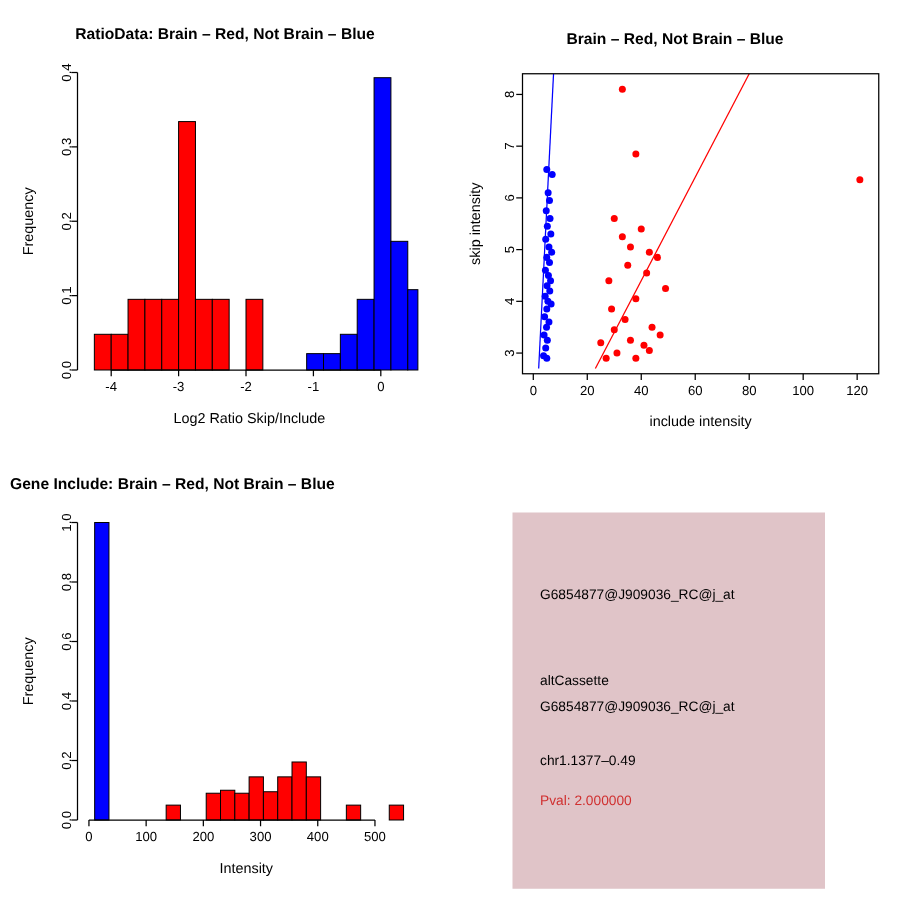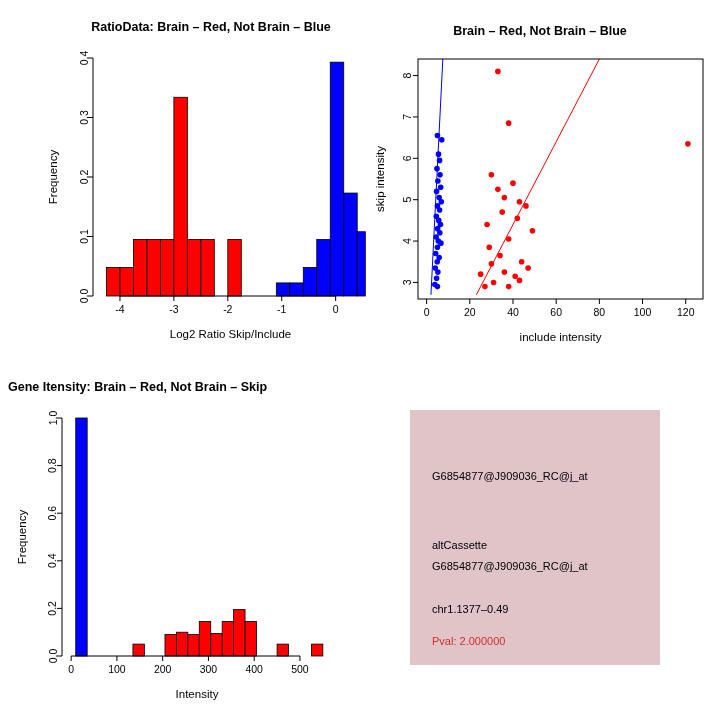--- a/index.html
+++ b/index.html
@@ -32,36 +32,36 @@
   .tick-label { font-size: 10.5px; }
   .axis-title { font-size: 11.5px; }
   .plot-box { fill: none; stroke: #000000; stroke-width: 1; }
 
   
   #info-panel {
     position: absolute;
     left: 410px;
     top: 410px;
     width: 250px;
-    height: 255px;
+    height: 301px;
     background: #e0c4c8;
   }
   .info-line {
     position: absolute;
     left: 22px;
     font-size: 11px;
     color: #000000;
     white-space: nowrap;
   }
   .info-pval { color: #d03030; }
 </style>
 </head>
 <body>
 
-<div class="panel" id="panel-hist-ratio" style="left:0px; top:0px; width:360px; height:360px;margin-left:31px;">
+<div class="panel" id="panel-hist-ratio" style="left:0px; top:0px; width:360px; height:360px;">
   <div class="panel-title" style="position:absolute; left:0; top:20px; width:360px;">RatioData: Brain – Red, Not Brain – Blue</div>
   <svg id="svg-hist-ratio" width="360" height="360">
       <rect x="75.48" y="267.44" width="13.48" height="28.56" fill="#ff0000" stroke="#000000" stroke-width="0.8"></rect>
       <rect x="88.96" y="267.44" width="13.48" height="28.56" fill="#ff0000" stroke="#000000" stroke-width="0.8"></rect>
       <rect x="102.44" y="239.47" width="13.48" height="56.53" fill="#ff0000" stroke="#000000" stroke-width="0.8"></rect>
       <rect x="115.92" y="239.47" width="13.48" height="56.53" fill="#ff0000" stroke="#000000" stroke-width="0.8"></rect>
       <rect x="129.40" y="239.47" width="13.48" height="56.53" fill="#ff0000" stroke="#000000" stroke-width="0.8"></rect>
       <rect x="142.88" y="97.27" width="13.48" height="198.73" fill="#ff0000" stroke="#000000" stroke-width="0.8"></rect>
       <rect x="156.36" y="239.47" width="13.48" height="56.53" fill="#ff0000" stroke="#000000" stroke-width="0.8"></rect>
       <rect x="169.84" y="239.47" width="13.48" height="56.53" fill="#ff0000" stroke="#000000" stroke-width="0.8"></rect>
@@ -194,21 +194,21 @@
       <line x1="58" y1="112.93103448275863" x2="53" y2="112.93103448275863" stroke="#000" stroke-width="1"></line>
       <text x="48" y="112.93103448275863" text-anchor="middle" class="tick-label" transform="rotate(-90 48 112.93103448275863)" dy="3.5">7</text>
       <line x1="58" y1="71.55172413793105" x2="53" y2="71.55172413793105" stroke="#000" stroke-width="1"></line>
       <text x="48" y="71.55172413793105" text-anchor="middle" class="tick-label" transform="rotate(-90 48 71.55172413793105)" dy="3.5">8</text>
       <text x="200.5" y="337" text-anchor="middle" class="axis-title">include intensity</text>
       <text x="24" y="175" text-anchor="middle" class="axis-title" transform="rotate(-90 24 175)">skip intensity</text>
     </svg>
 </div>
 
 <div class="panel" id="panel-hist-gene" style="left:0px; top:360px; width:360px; height:360px;">
-  <div class="panel-title" style="position:absolute; left:8px; top:20px; width:350px; text-align:left;">Gene Itensity: Brain – Red, Not Brain – Skip</div>
+  <div class="panel-title" style="position:absolute; left:8px; top:20px; width:350px; text-align:left;">Gene Include: Brain – Red, Not Brain – Blue</div>
   <svg id="svg-hist-gene" width="360" height="360">
       <rect x="75.73" y="58.00" width="11.44" height="238.00" fill="#0000ff" stroke="#000000" stroke-width="0.8"></rect>
       <rect x="132.93" y="284.10" width="11.44" height="11.90" fill="#ff0000" stroke="#000000" stroke-width="0.8"></rect>
       <rect x="164.97" y="274.58" width="11.44" height="21.42" fill="#ff0000" stroke="#000000" stroke-width="0.8"></rect>
       <rect x="176.41" y="272.20" width="11.44" height="23.80" fill="#ff0000" stroke="#000000" stroke-width="0.8"></rect>
       <rect x="187.85" y="274.58" width="11.44" height="21.42" fill="#ff0000" stroke="#000000" stroke-width="0.8"></rect>
       <rect x="199.29" y="261.49" width="11.44" height="34.51" fill="#ff0000" stroke="#000000" stroke-width="0.8"></rect>
       <rect x="210.73" y="273.39" width="11.44" height="22.61" fill="#ff0000" stroke="#000000" stroke-width="0.8"></rect>
       <rect x="222.17" y="261.49" width="11.44" height="34.51" fill="#ff0000" stroke="#000000" stroke-width="0.8"></rect>
       <rect x="233.61" y="249.59" width="11.44" height="46.41" fill="#ff0000" stroke="#000000" stroke-width="0.8"></rect>

